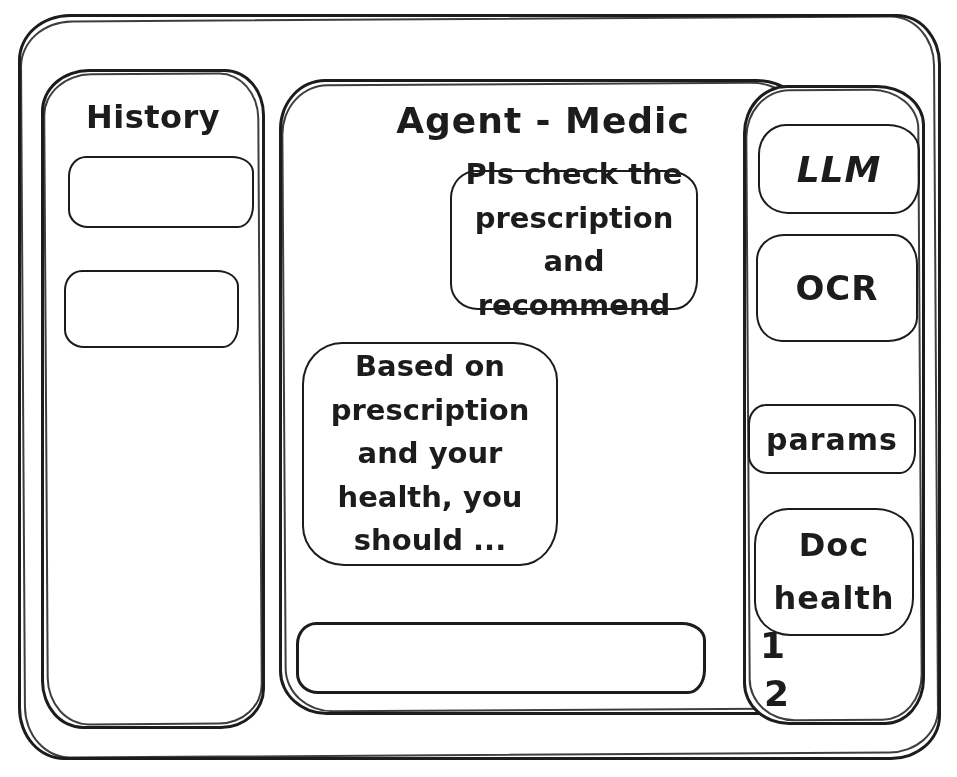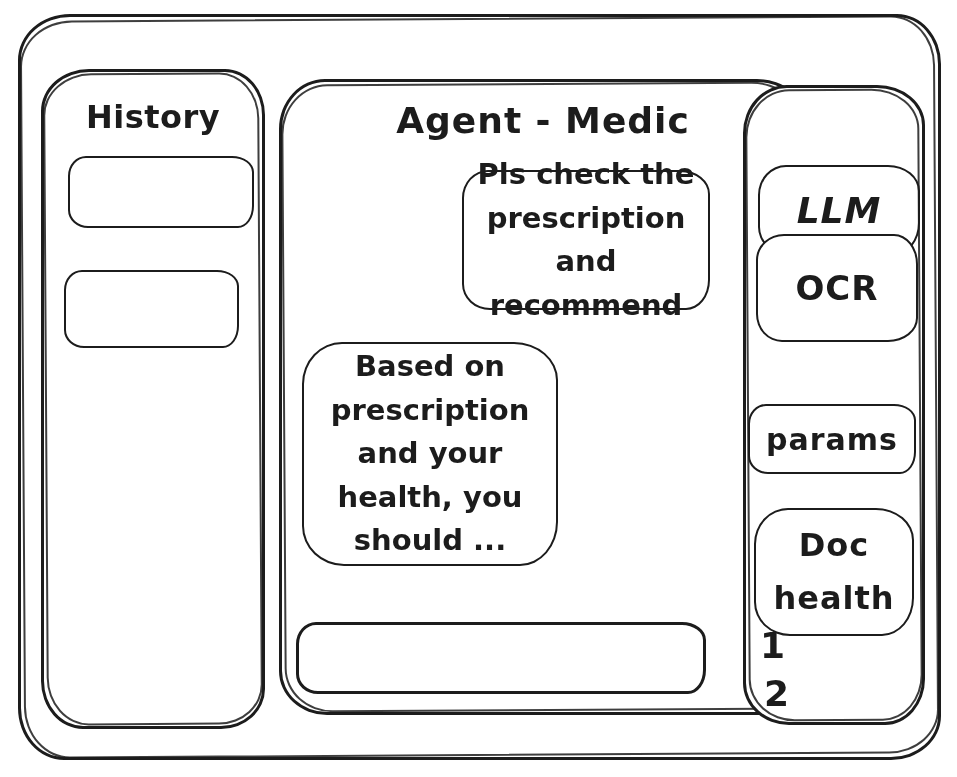--- a/index.html
+++ b/index.html
@@ -85,21 +85,21 @@
     justify-content: center;
     text-align: center;
     font-size: 29px;
     font-weight: bold;
     line-height: 1.5;
     white-space: pre-line;
     border-width: 2.9px;
     padding: 6px 10px;
   }
   .bubble.user {
-    left: 180px; top: 88px; width: 248px; height: 140px;
+    left: 168px; top: 88px; width: 248px; height: 140px;
     border-radius: 26px 30px 24px 28px / 28px 24px 30px 26px;
   }
   .bubble.assistant {
     left: 20px; top: 260px; width: 256px; height: 224px;
     border-radius: 40px 44px 38px 42px / 42px 38px 44px 40px;
   }
   .chat-input {
     position: absolute;
     left: 14px; top: 540px; width: 410px; height: 72px;
     background: var(--paper);
@@ -130,21 +130,20 @@
     font-weight: bold;
     letter-spacing: 1px;
     cursor: pointer;
     white-space: pre-line;
     text-align: center;
   }
   .btn-llm {
     left: 12px; top: 36px; width: 162px; height: 90px;
     font-size: 36px; font-style: italic;
     border-radius: 28px 32px 26px 30px / 30px 26px 32px 28px;
-    margin-top: 41px;
   }
   .btn-ocr {
     left: 10px; top: 146px; width: 162px; height: 108px;
     font-size: 34px;
     border-radius: 28px 24px 30px 26px / 26px 30px 24px 28px;
   }
   .btn-params {
     left: 2px; top: 316px; width: 168px; height: 70px;
     font-size: 30px;
     border-radius: 18px 22px 16px 20px / 20px 16px 22px 18px;

